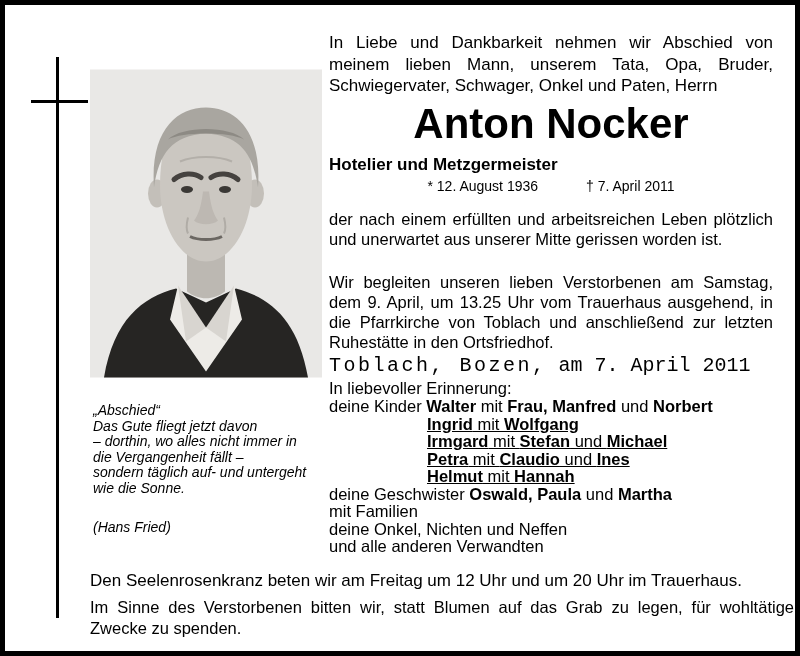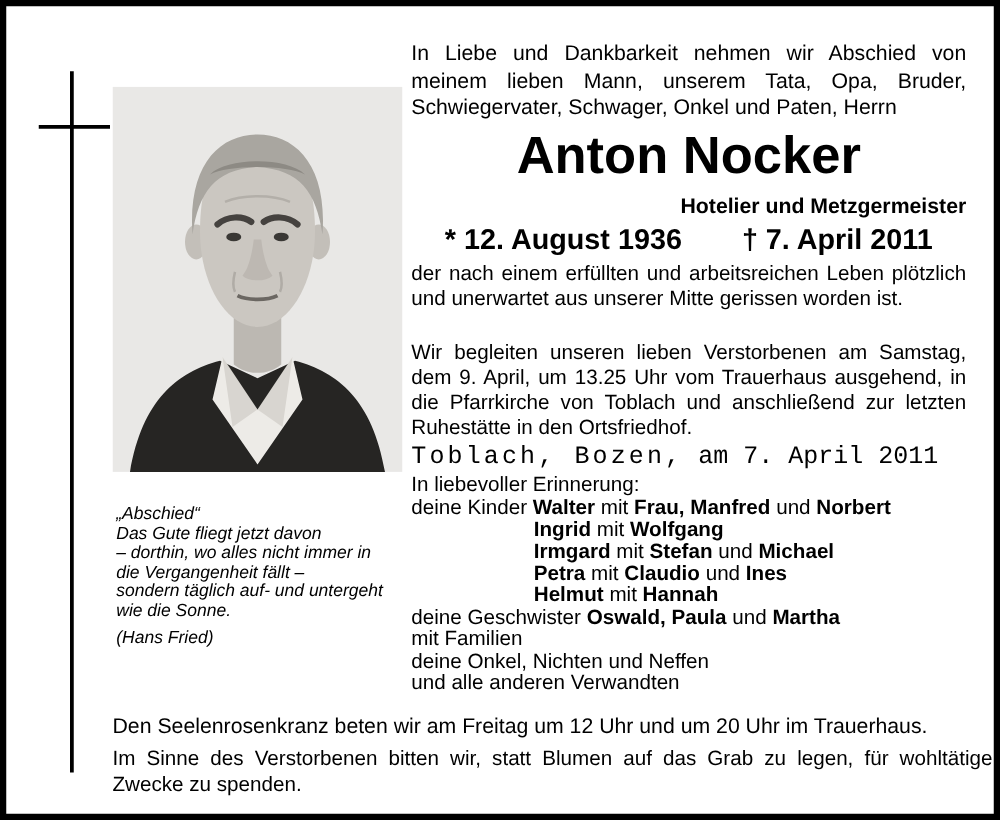--- a/index.html
+++ b/index.html
@@ -17,35 +17,35 @@
   .cross-v { position:absolute; left:51px; top:52px; width:3px; height:561px; background:#000; }
   .cross-h { position:absolute; left:26px; top:95px; width:57px; height:3px; background:#000; }
 
   
   .photo { position:absolute; left:85px; top:64px; width:232px; height:309px; }
   .photo svg { display:block; width:100%; height:100%; }
 
   
   .quote { position:absolute; left:88px; top:398px; width:252px; font-style:italic; font-size:14px; line-height:15.5px; }
   .quote-body { white-space:pre-line; }
-  .quote-author { margin-top:6px; }
+  .quote-author { margin-top:24px; }
 
   
   .rc { position:absolute; left:324px; width:444px; }
   .intro   { top:27px;  font-size:17px;   line-height:21.5px; text-align:justify; }
   .name    { top:96px;  font-size:42px;   line-height:46px; font-weight:bold; text-align:center; }
-  .prof    { top:150px; font-size:17px;   font-weight:bold; text-align:right; }
-  .dates   { top:173px; font-size:23px; font-weight:bold; display:flex; justify-content:center; gap:48px; }
+  .prof    { top:150px; font-size:17px;   font-weight:bold; text-align:left; }
+  .dates   { top:173px; font-size:14px; font-weight:normal; display:flex; justify-content:center; gap:48px; }
   .para1   { top:204px; font-size:16.5px; line-height:20px; text-align:justify; }
   .para2   { top:267px; font-size:16.5px; line-height:20px; text-align:justify; }
   .dateline{ top:349px; font-size:20px;font-family:Liberation Mono, monospace; }
   .dateline .places { letter-spacing:2.5px; }
   .remember{ top:374px; font-size:16.5px; }
   .mourners{ top:393px; font-size:16.5px; line-height:17.5px; }
-  .m-line.indent { padding-left:98px; }
+  .m-line.indent { padding-left:98px;text-decoration:underline; }
   .b { font-weight:bold; }
 
   
   .rosary   { position:absolute; left:85px; top:566px; width:706px; font-size:17px; }
   .donation { position:absolute; left:85px; top:592px; width:704px; font-size:16.5px; line-height:21px; text-align:justify; }
   .credit   { position:absolute; right:12px; top:633px; font-size:10.5px; letter-spacing:-0.2px; }
 </style>
 </head>
 <body>
 

